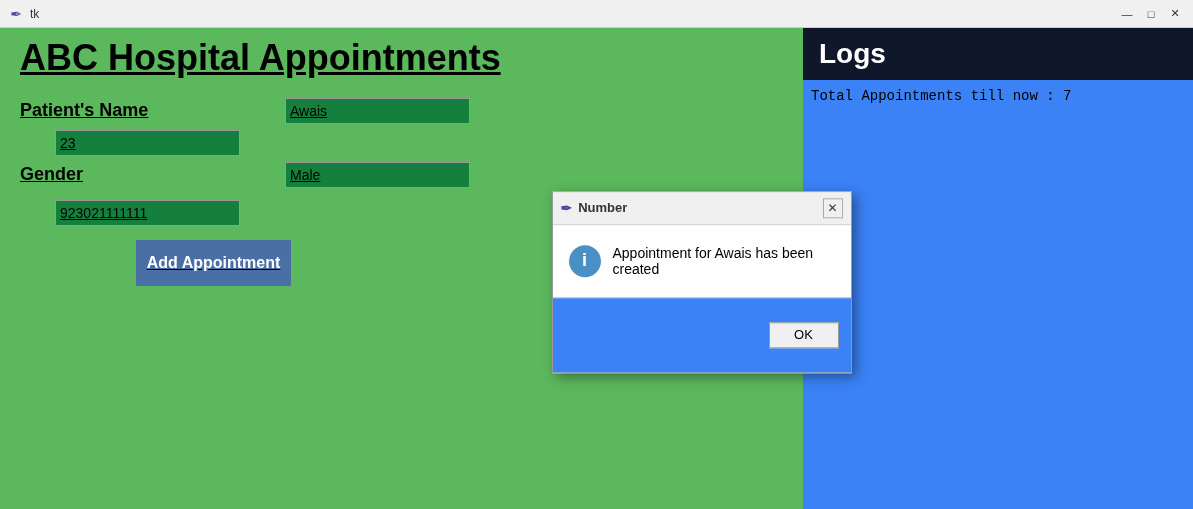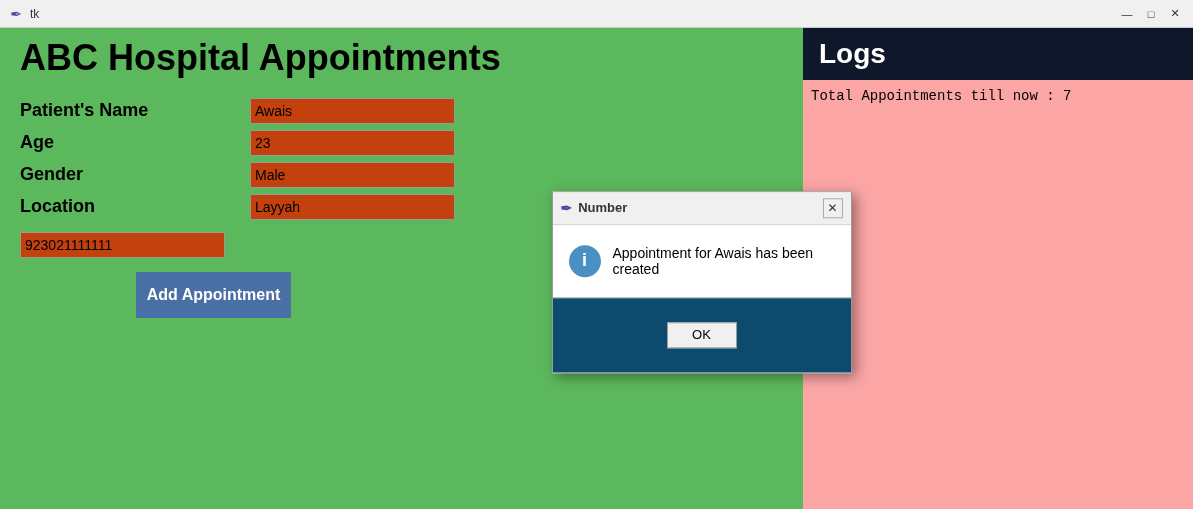--- a/index.html
+++ b/index.html
@@ -65,20 +65,21 @@
       display: flex;
       height: calc(509px - 28px);
     }
 
     
     .left-panel {
       flex: 1;
       background: #5cb85c;
       padding: 10px 20px 20px 20px;
       position: relative;
+      text-decoration: underline;
     }
 
     .app-title {
       font-size: 36px;
       font-weight: bold;
       color: #000;
       margin-bottom: 20px;
       line-height: 1.1;
     }
 
@@ -96,26 +97,27 @@
 
     .form-label {
       font-size: 18px;
       font-weight: bold;
       color: #000;
       width: 220px;
       min-width: 220px;
     }
 
     .form-input {
-      width: 205px;
+      width: 185px;
       height: 26px;
       border: 1px solid #999;
-      background: #c2410c;
+      background: #15803d;
       font-size: 14px;
       padding: 2px 4px;
+      margin-left: 35px;
     }
 
     .add-btn {
       display: block;
       margin-top: 14px;
       margin-left: 116px;
       width: 155px;
       height: 46px;
       background: #4a6fa5;
       color: white;
@@ -137,21 +139,21 @@
     .logs-header {
       background: #0f172a;
       padding: 10px 16px;
       font-size: 28px;
       font-weight: bold;
       color: white;
     }
 
     .logs-content {
       flex: 1;
-      background: #fca5a5;
+      background: #3b82f6;
       padding: 8px;
       font-family: 'Courier New', monospace;
       font-size: 14px;
       color: #000;
     }
 
     
     .modal-overlay {
       position: absolute;
       top: 0;
@@ -228,22 +230,22 @@
     }
 
     .modal-message {
       font-size: 14px;
       color: #000;
     }
 
     .modal-footer {
       padding: 24px 12px;
       display: flex;
-      justify-content: center;
-      background: #0c4a6e;
+      justify-content: flex-end;
+      background: #3b82f6;
       border-top: 1px solid #ddd;
     }
 
     .ok-btn {
       width: 70px;
       height: 26px;
       background: #f0f0f0;
       border: 1px solid #999;
       font-size: 13px;
       cursor: pointer;
@@ -269,30 +271,25 @@
   <div class="left-panel">
     <div class="app-title">ABC Hospital Appointments</div>
 
     <div class="form-section">
 
     <div class="form-row">
           <div class="form-label">Patient's Name</div>
           <input type="text" class="form-input" value="Awais" style="">
         </div>
         <div class="form-row">
-          <div class="form-label">Age</div>
           <input type="text" class="form-input" value="23" style="">
         </div>
         <div class="form-row">
           <div class="form-label">Gender</div>
           <input type="text" class="form-input" value="Male" style="">
-        </div>
-        <div class="form-row">
-          <div class="form-label">Location</div>
-          <input type="text" class="form-input" value="Layyah" style="">
         </div>
         <div class="form-row">
         </div>
         <div class="form-row">
           <input type="text" class="form-input" value="923021111111" style="">
         </div>
       </div>
 
     <button class="add-btn">Add Appointment</button>
   </div>

